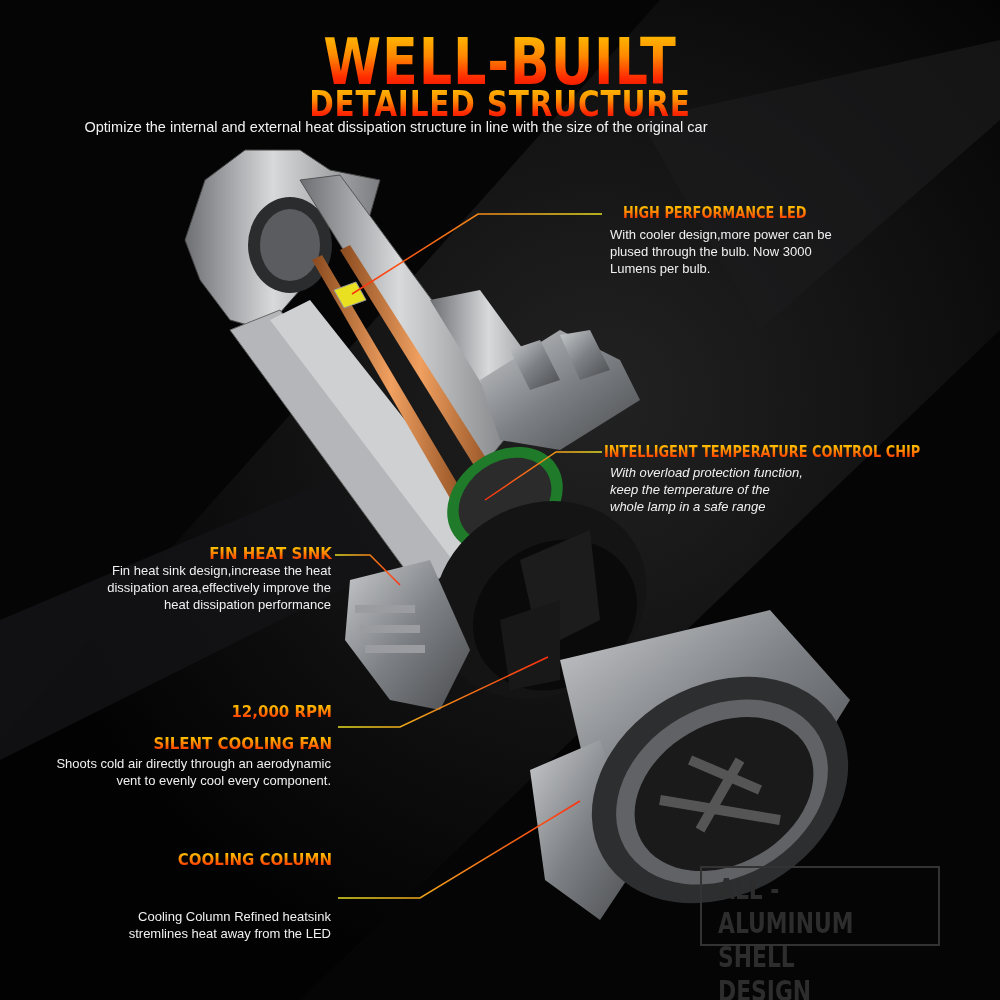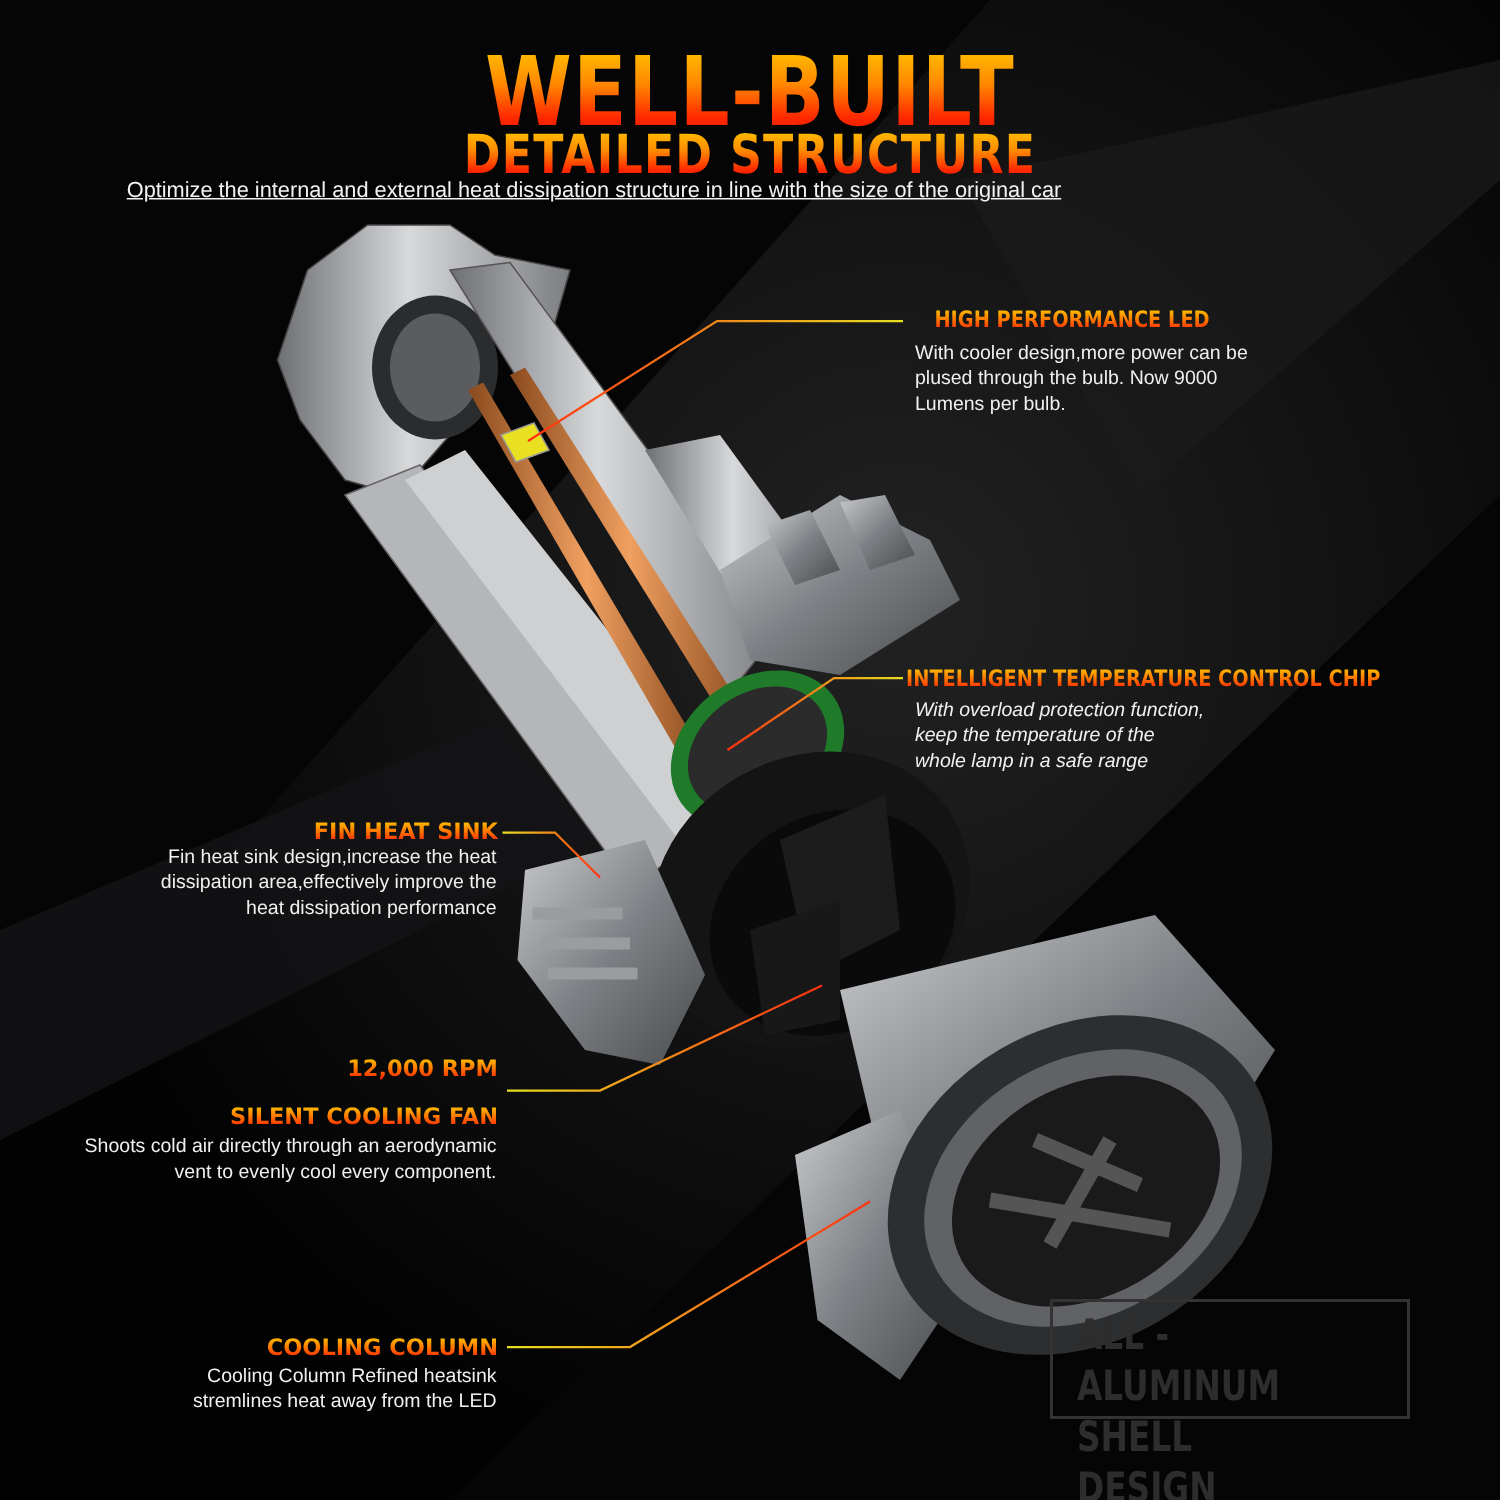--- a/index.html
+++ b/index.html
@@ -3,21 +3,21 @@
 <meta charset="utf-8">
 <style>
   html, body { margin:0; padding:0; }
   body { width:1000px; height:1000px; overflow:hidden; background:#050505; position:relative; font-family:"Liberation Sans", sans-serif; }
   .bg { position:absolute; inset:0; }
   .headline { position:absolute; left:0; width:1000px; text-align:center; font-family:"DejaVu Sans", sans-serif; font-weight:bold; letter-spacing:1px;
     background:linear-gradient(180deg,#ffc400 0%,#ff8a00 40%,#ff2a00 75%,#e01000 100%);
     -webkit-background-clip:text; background-clip:text; color:transparent; transform:scaleX(0.82); transform-origin:center; }
   .h1 { top:30px; font-size:64px; line-height:64px; }
   .h2 { top:86px; font-size:36px; line-height:36px; }
-  .subtitle { position:absolute; top:119px; left:0; width:792px; text-align:center; color:#f2f2f2; font-size:14.5px;text-decoration:underline; }
+  .subtitle { position:absolute; top:119px; left:0; width:792px; text-align:center; color:#f2f2f2; font-size:14.5px; }
   .callout-title { position:absolute; font-family:"DejaVu Sans", sans-serif; font-weight:bold; font-size:15px; line-height:16px;
     background:linear-gradient(180deg,#ffd000 0%,#ff7a00 50%,#ff1e00 100%);
     -webkit-background-clip:text; background-clip:text; color:transparent; white-space:nowrap; }
   .callout-title.cond { transform:scaleX(0.86); }
   .callout-text { position:absolute; color:#f0f0f0; font-size:13px; line-height:17px; white-space:pre-line; }
   .right { text-align:right; }
   .watermark { position:absolute; left:700px; top:866px; width:236px; height:76px; border:2px solid #333; }
   .wm-text { position:absolute; left:718px; top:873px; width:220px; font-family:"DejaVu Sans", sans-serif; font-weight:bold; color:#2d2d2d; font-size:28px; line-height:34px; transform:scaleX(0.78); transform-origin:left; white-space:pre-line; }
 </style>
 </head>
@@ -123,37 +123,37 @@
     <polyline points="580,801 420,898 338,898" stroke="url(#lead2)"></polyline>
   </g>
 </svg>
 
 <div class="headline h1">WELL-BUILT</div>
 <div class="headline h2">DETAILED STRUCTURE</div>
 <div class="subtitle">Optimize the internal and external heat dissipation structure in line with the size of the original car</div>
 
 <div class="callout-title cond" style="left:608px; top:205px;">HIGH PERFORMANCE LED</div>
 <div class="callout-text" style="left:610px; top:226px;">With cooler design,more power can be
-plused through the bulb.  Now 9000
+plused through the bulb.  Now 3000
 Lumens per bulb.</div>
 
 <div class="callout-title cond" style="left:604px; top:444px; transform-origin:left;">INTELLIGENT TEMPERATURE CONTROL CHIP</div>
 <div class="callout-text" style="left:610px; top:464px;font-style:italic;">With overload protection function,
 keep the temperature of the
 whole lamp in a safe range</div>
 
 <div class="callout-title" style="right:668px; top:546px;margin-left:20px;">FIN HEAT SINK</div>
 <div class="callout-text right" style="right:669px; top:562px;text-align:right;">Fin heat sink design,increase the heat
 dissipation area,effectively improve the
 heat dissipation performance</div>
 
 <div class="callout-title" style="right:668px; top:704px;">12,000 RPM</div>
 <div class="callout-title" style="right:668px; top:736px;">SILENT COOLING FAN</div>
 <div class="callout-text right" style="right:669px; top:755px;margin-left:32px;">Shoots cold air directly through an aerodynamic
 vent to evenly cool every component.</div>
 
-<div class="callout-title" style="right:668px; top:890px;">COOLING COLUMN</div>
+<div class="callout-title" style="right:668px; top:852px;">COOLING COLUMN</div>
 <div class="callout-text right" style="right:669px; top:908px;text-align:right;">Cooling Column Refined heatsink
 stremlines heat away from the LED</div>
 
 <div class="watermark"></div>
 <div class="wm-text">ALL -ALUMINUM
 SHELL DESIGN</div>
 
 </body></html>

